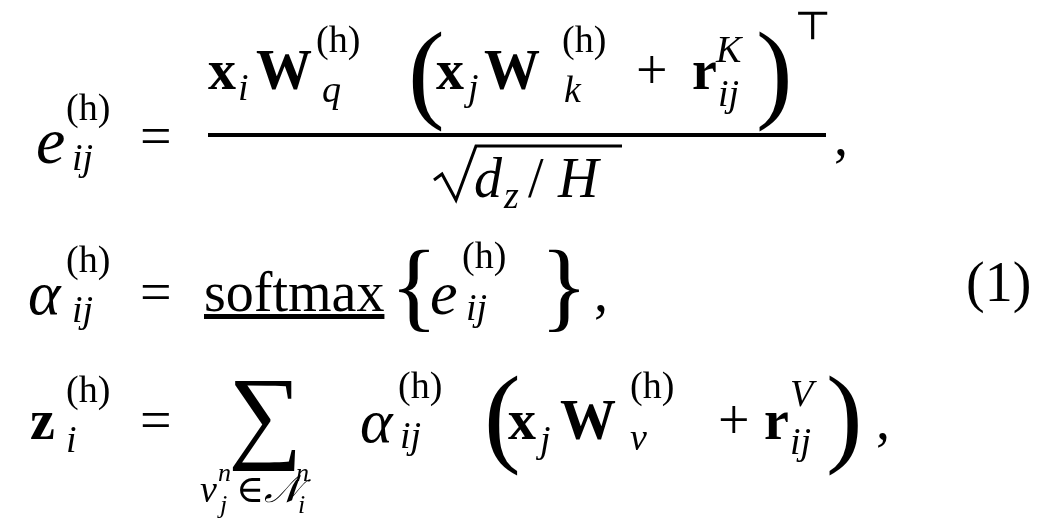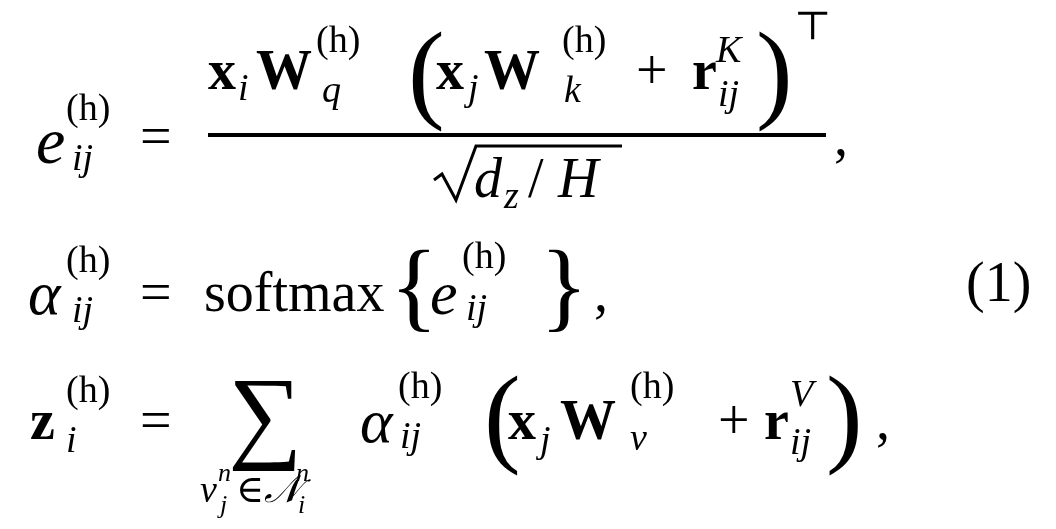--- a/index.html
+++ b/index.html
@@ -53,21 +53,21 @@
     <span class="abs big" style="left:528px;top:150px;">/</span>
     <span class="abs it big" style="left:558px;top:150px;">H</span>
     <span class="abs big" style="left:834px;top:108px;">,</span>
   </div>
 
   <div>
     <span class="abs it big" style="left:28px;top:262px;font-size:62px;">α</span>
     <span class="abs sup" style="left:66px;top:240px;">(h)</span>
     <span class="abs sub" style="left:72px;top:290px;">ij</span>
     <span class="abs big" style="left:140px;top:264px;">=</span>
-    <span class="abs big" style="left:204px;top:264px;">softmax</span>
+    <span class="abs big" style="left:204px;top:264px;text-decoration:underline;">softmax</span>
     <span class="abs" style="left:390px;top:236px;font-size:100px;font-weight:100;">{</span>
     <span class="abs it big" style="left:430px;top:262px;font-size:62px;">e</span>
     <span class="abs sup" style="left:462px;top:236px;">(h)</span>
     <span class="abs sub" style="left:466px;top:288px;">ij</span>
     <span class="abs" style="left:540px;top:236px;font-size:100px;font-weight:100;">}</span>
     <span class="abs big" style="left:594px;top:264px;">,</span>
     <span class="abs big" style="left:966px;top:254px;">(1)</span>
   </div>
 
   <div>

